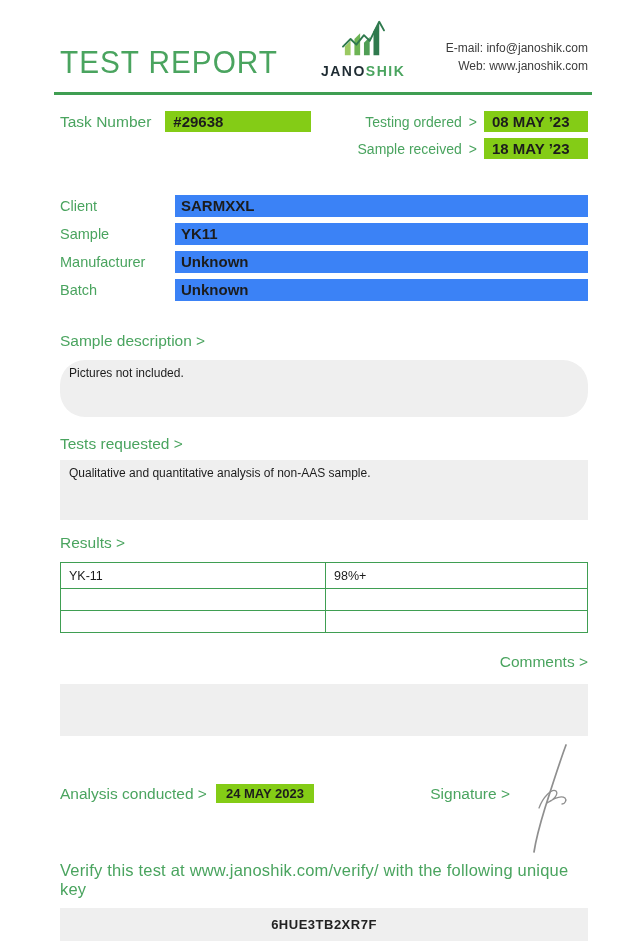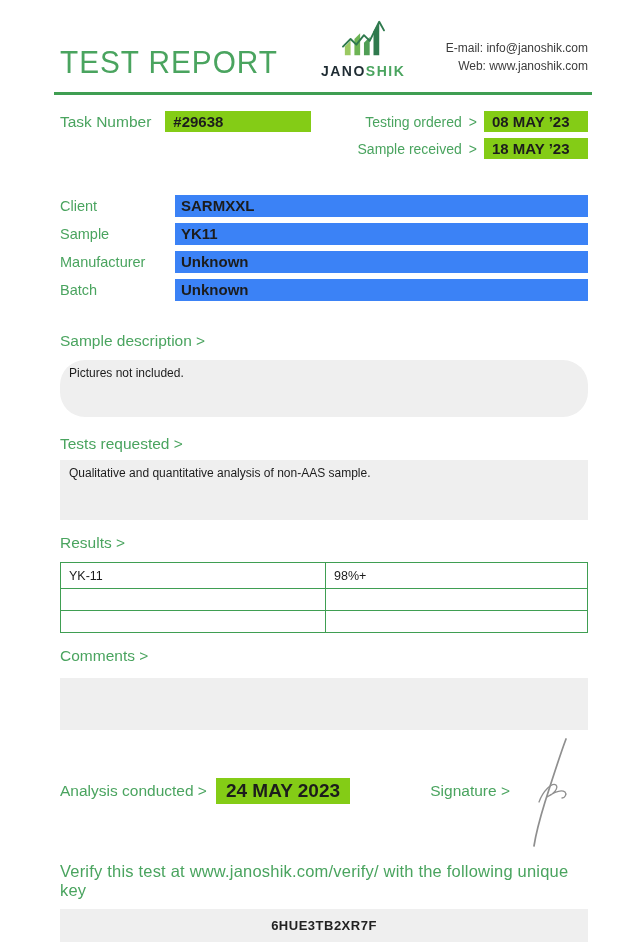--- a/index.html
+++ b/index.html
@@ -44,27 +44,27 @@
   .sec-desc{margin-top:30px;}
   .desc-box{margin-top:9px;height:57px;border-radius:25px;}
   .sec-tests{margin-top:17px;}
   .tests-box{margin-top:6px;height:60px;}
   .sec-results{margin-top:13px;}
   .results-table{margin-top:9px;width:100%;border-collapse:collapse;}
   .results-table td{border:1px solid #3f9e52;font-size:12.5px;padding:2px 8px;}
   .results-table .c1{width:50.3%;}
   .results-table .r1 td{height:21px;}
   .results-table .r2 td,.results-table .r3 td{height:17px;}
-  .sec-comments{margin-top:13px;}
+  .sec-comments{margin-top:19px;text-align:right;}
   .comments-box{margin-top:12px;height:52px;}
 
   
   .analysis-row{display:flex;align-items:center;margin-top:48px;position:relative;}
   .analysis-label{font-size:15.5px;}
-  .analysis-value{margin-left:9px;font-size:19px;padding:2px 10px;}
+  .analysis-value{margin-left:9px;font-size:13px;padding:2px 10px;}
   .sig-label{margin-left:auto;font-size:15.5px;margin-right:78px;}
   .sig-svg{position:absolute;right:6px;top:-42px;}
 
   
   .verify-text{margin-top:58px;color:#4aa45f;font-size:16.5px;letter-spacing:.2px;}
   .key-box{margin-top:9px;height:33px;background:#efefef;display:flex;align-items:center;justify-content:center;
            font-size:13px;font-weight:bold;letter-spacing:.5px;color:#222;}
 </style>
 </head>
 <body>

